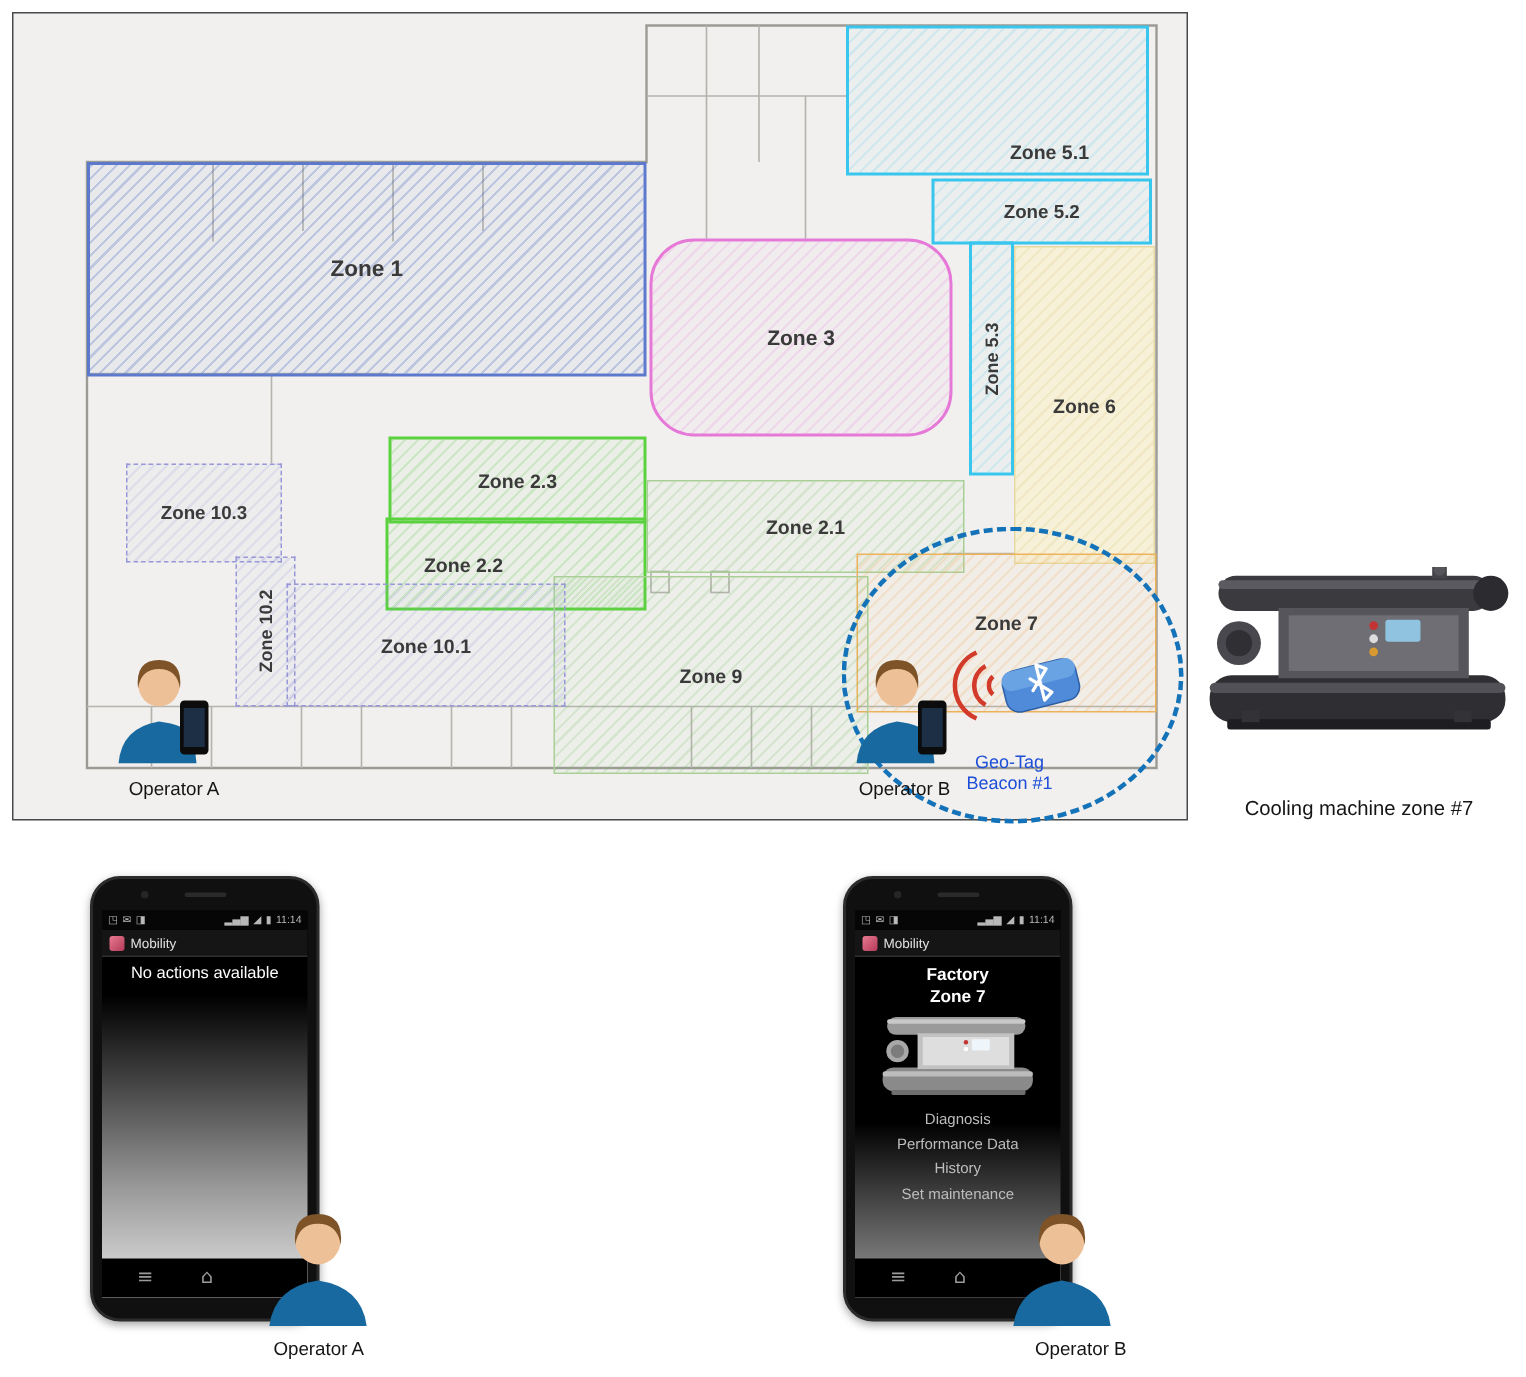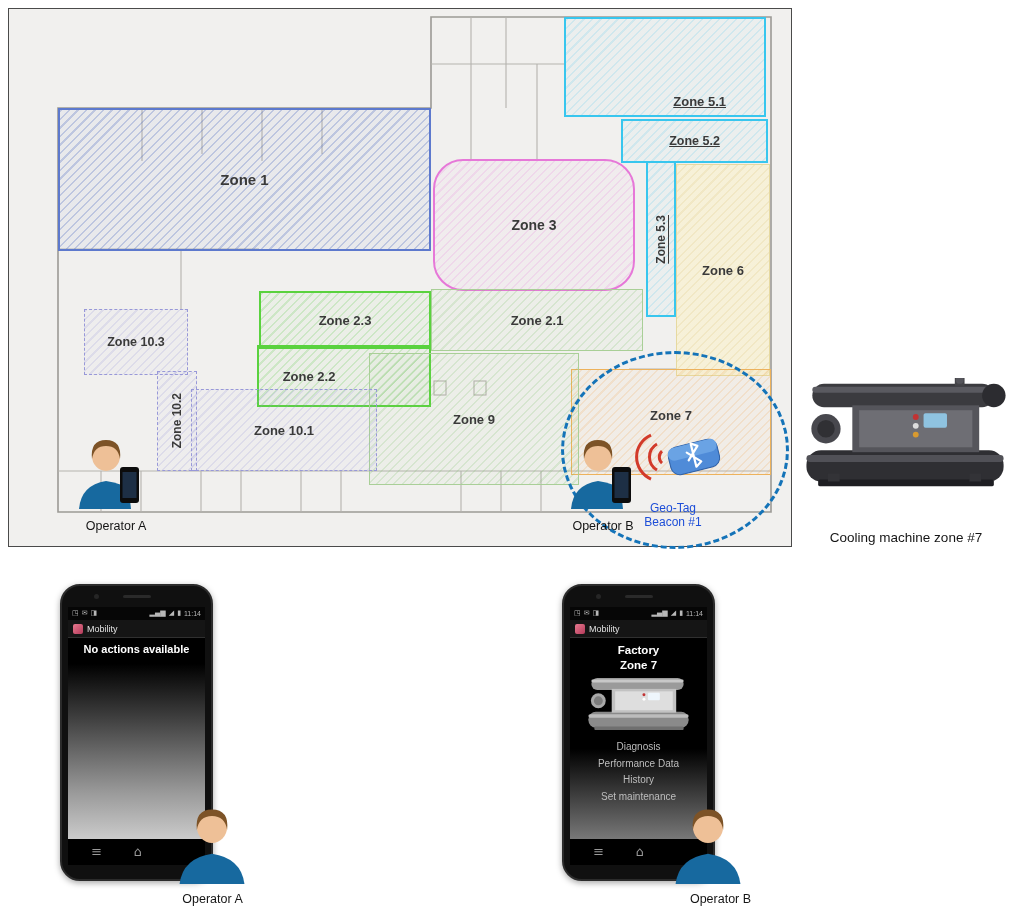--- a/index.html
+++ b/index.html
@@ -11,23 +11,23 @@
   .floorplan{position:absolute;left:8px;top:8px;width:782px;height:537px;
              border:1px solid #4a4a4a;background:#f1f0ee;}
   .walls{position:absolute;left:0;top:0;}
   .zone{position:absolute;box-sizing:border-box;display:flex;align-items:center;
         justify-content:center;font-weight:700;color:#3a3a3a;z-index:2;}
   .zlabel{white-space:nowrap;}
   .vlabel{writing-mode:vertical-rl;transform:rotate(180deg);white-space:nowrap;}
 
   .z-blue  {border:2px solid #5d79cd;background:repeating-linear-gradient(135deg,rgba(70,100,190,.30) 0 1.5px,rgba(70,100,190,.05) 1.5px 6px);}
   .z-green {border:2px solid #5ad23e;background:repeating-linear-gradient(135deg,rgba(90,200,70,.24) 0 1.5px,rgba(90,200,70,.04) 1.5px 6px);margin-top:40px;}
-  .z-green-soft{border:1.5px solid #a9cf97;background:repeating-linear-gradient(135deg,rgba(120,190,100,.22) 0 1.5px,rgba(120,190,100,.04) 1.5px 6px);}
+  .z-green-soft{border:1.5px solid #a9cf97;background:repeating-linear-gradient(135deg,rgba(120,190,100,.22) 0 1.5px,rgba(120,190,100,.04) 1.5px 6px);margin-top:31px;}
   .z-pink  {border:2px solid #e678d8;background:repeating-linear-gradient(135deg,rgba(230,130,220,.22) 0 1.5px,rgba(230,130,220,.04) 1.5px 6px);}
-  .z-cyan  {border:2px solid #38c6ee;background:repeating-linear-gradient(135deg,rgba(90,200,235,.22) 0 1.5px,rgba(90,200,235,.04) 1.5px 6px);text-decoration:underline;}
+  .z-cyan  {border:2px solid #38c6ee;background:repeating-linear-gradient(135deg,rgba(90,200,235,.22) 0 1.5px,rgba(90,200,235,.04) 1.5px 6px);}
   .z-yellow{border:1.5px solid #e6d9a0;background:repeating-linear-gradient(135deg,rgba(225,205,140,.30) 0 1.5px,rgba(245,238,210,.45) 1.5px 6px),#f8f3dd;}
   .z-orange{border:1.5px solid #edb25c;background:repeating-linear-gradient(135deg,rgba(240,170,90,.24) 0 1.5px,rgba(240,170,90,.05) 1.5px 6px);}
   .z-purple{border:1.5px dashed #9898d8;background:repeating-linear-gradient(135deg,rgba(150,150,215,.22) 0 1.5px,rgba(150,150,215,.04) 1.5px 6px);}
 
   .geo-ellipse{position:absolute;left:552px;top:342px;width:222px;height:192px;
                border:3px dashed #1473b8;border-radius:50%;z-index:3;}
   .map-person{position:absolute;z-index:4;}
   .op-label{position:absolute;font-size:12.5px;color:#141414;text-align:center;z-index:4;}
   .beacon-wrap{position:absolute;left:612px;top:412px;width:106px;height:72px;z-index:4;}
   .beacon-label{position:absolute;left:600px;top:492px;width:128px;text-align:center;
@@ -51,21 +51,21 @@
   .screenA{background:linear-gradient(180deg,#000 0%,#000 22%,#3c3c3c 42%,#9a9a9a 72%,#e6e6e6 100%);}
   .screenB{background:linear-gradient(180deg,#000 0%,#000 55%,#454545 75%,#9a9a9a 100%);}
   .statusbar{height:13px;display:flex;justify-content:space-between;align-items:center;
              padding:0 4px;background:#060606;color:#b8b8b8;font-size:7px;line-height:13px;}
   .sb-group{display:flex;gap:3px;align-items:center;}
   .appbar{height:17px;display:flex;align-items:center;gap:4px;padding:0 5px;
           background:#151515;border-bottom:1px solid #303030;color:#e2e2e2;font-size:9px;}
   .app-icon{width:10px;height:10px;border-radius:2px;
             background:linear-gradient(135deg,#e87a90,#b43a5a);flex:0 0 auto;}
   .no-actions{height:22px;display:flex;align-items:center;justify-content:center;
-              color:#fff;font-weight:700;font-size:11px;}
+              color:#fff;font-weight:400;font-size:11px;}
   .titleB{padding-top:5px;text-align:center;color:#fff;font-weight:700;
           font-size:11.5px;line-height:15px;}
   .machine-thumb{height:66px;display:flex;justify-content:center;align-items:center;}
   .menuB{text-align:center;color:#bdbdbd;font-size:10px;}
   .menuB .menu-item{line-height:16.5px;cursor:pointer;}
   .navbar{position:absolute;left:0;right:0;bottom:0;height:26px;background:#000;}
   .nav-ic{position:absolute;top:4px;color:#9a9a9a;font-size:13px;line-height:18px;}
   .nav-menu{left:17%;}
   .nav-home{left:48%;}
   .avatar{position:absolute;z-index:6;}

